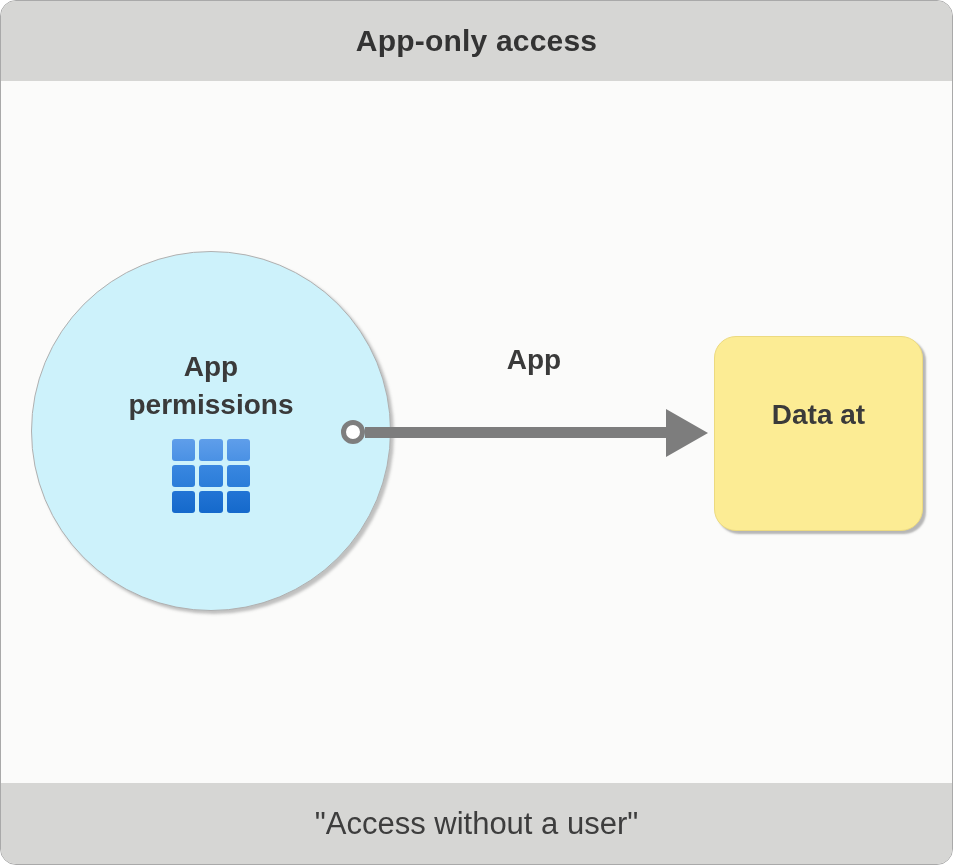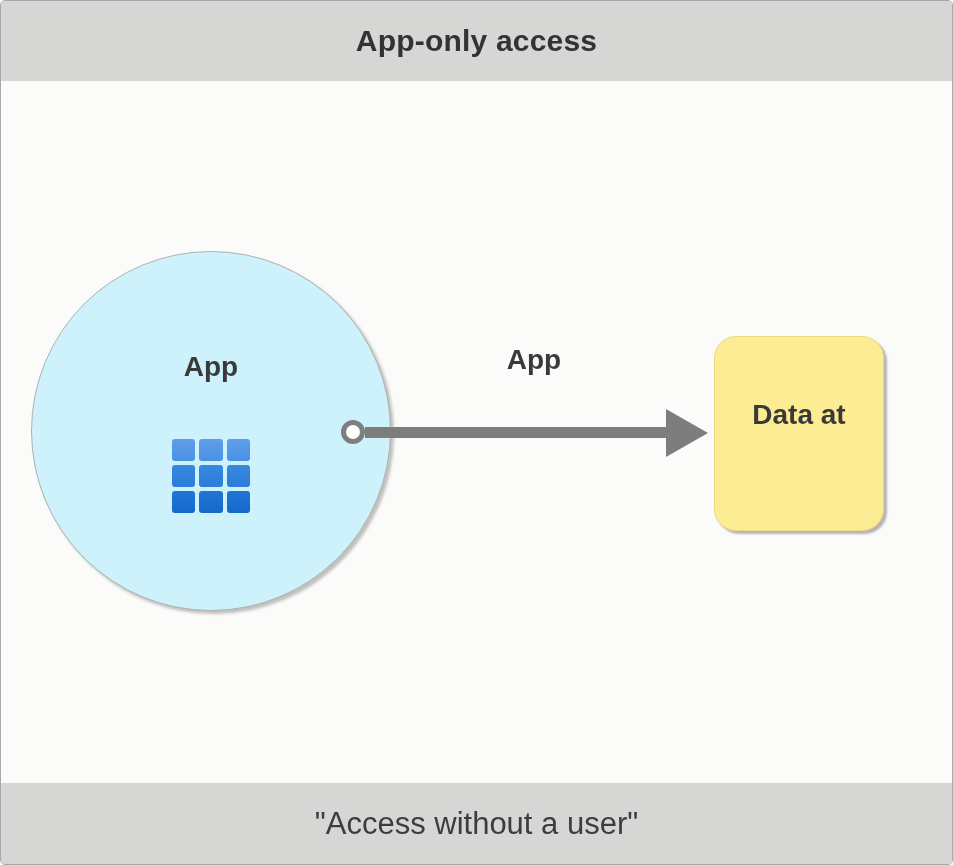--- a/index.html
+++ b/index.html
@@ -2,21 +2,21 @@
 <html style="--band-gray: #d6d6d4; --main-bg: #fbfbfa; --circle-cyan: #cdf2fb; --note-yellow: #fcec94; --arrow-gray: #7d7d7d; --text-dark: #3a3a3a; --icon-blue-top: #5f9eea; --icon-blue-bottom: #1569cb;"><head>
 <meta charset="utf-8">
 <style>
   html, body { margin: 0; padding: 0; background: #ffffff; }
   .canvas {
     position: relative;
     width: 953px;
     height: 865px;
     background: var(--main-bg, #fbfbfa);
     border: 1px solid #a9a9a9;
-    border-radius: 5px;
+    border-radius: 16px;
     box-sizing: border-box;
     overflow: hidden;
     font-family: "Liberation Sans", sans-serif;
     color: var(--text-dark, #3a3a3a);
   }
   .band {
     position: absolute;
     left: 0; right: 0;
     background: var(--band-gray, #d6d6d4);
     display: flex;
@@ -97,21 +97,21 @@
     left: 433px; top: 340px;
     width: 200px;
     text-align: center;
     font-size: 28px;
     font-weight: bold;
     line-height: 38px;
   }
   .resource-box {
     position: absolute;
     left: 713px; top: 335px;
-    width: 170px; height: 195px;
+    width: 209px; height: 195px;
     border-radius: 22px;
     background: var(--note-yellow, #fcec94);
     border: 1px solid #ecda80;
     box-shadow: 3px 3px 2px rgba(125,125,125,0.55);
     box-sizing: border-box;
   }
   .resource-label {
     position: absolute;
     left: 0; right: 0;
     top: 58px;
@@ -126,20 +126,21 @@
 
 <div class="canvas">
 
   <div class="band header">
     <div class="title-text">App-only access</div>
   </div>
 
   <div class="perm-circle">
     <div class="perm-label">
       <div>App</div>
+      <div>permissions</div>
     </div>
     <div class="grid-icon">
       <div class="cell"></div>
       <div class="cell"></div>
       <div class="cell"></div>
       <div class="cell"></div>
       <div class="cell"></div>
       <div class="cell"></div>
       <div class="cell"></div>
       <div class="cell"></div>

